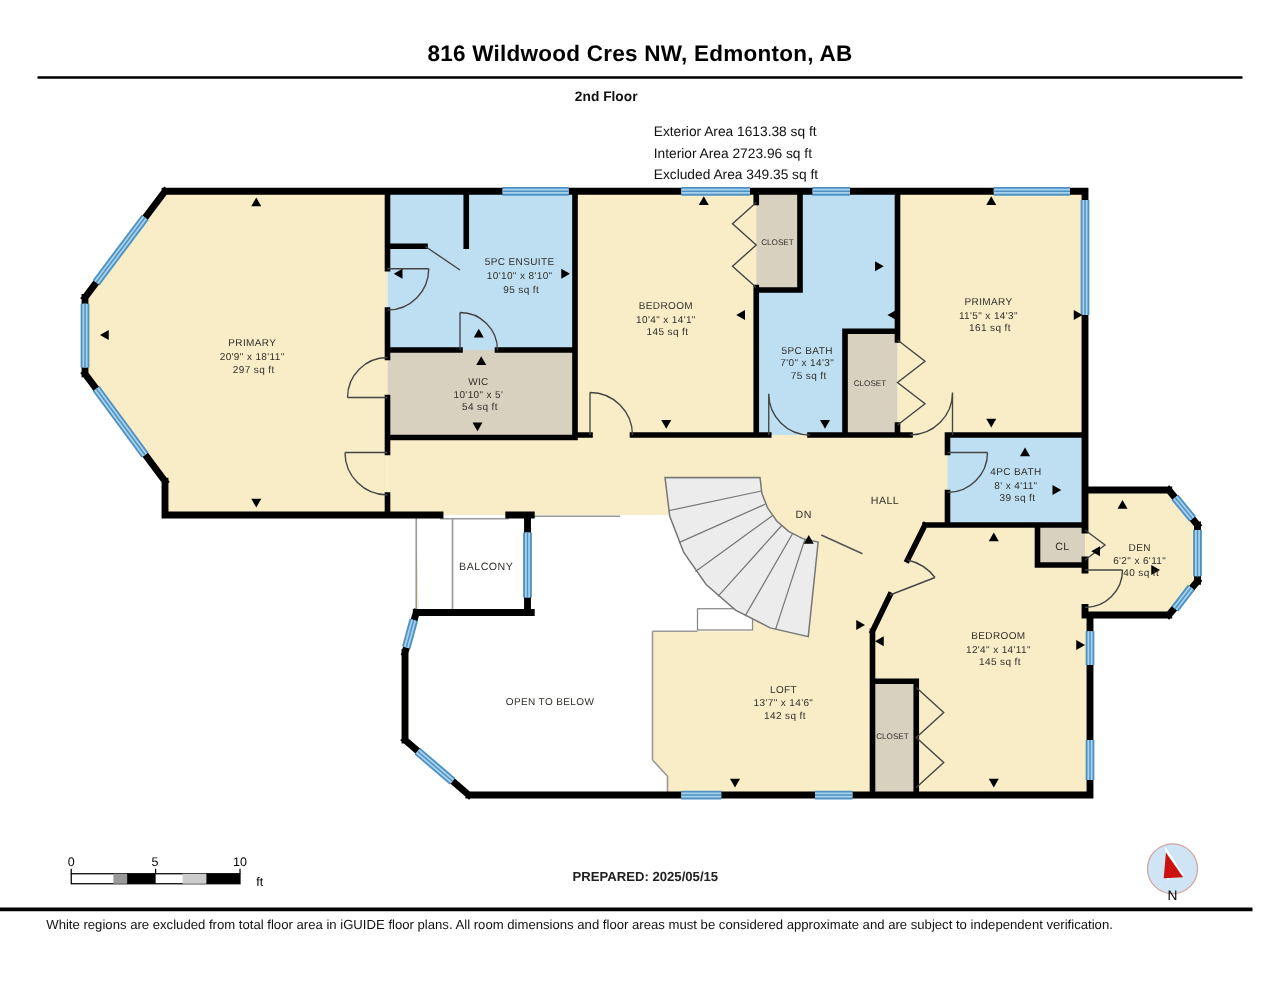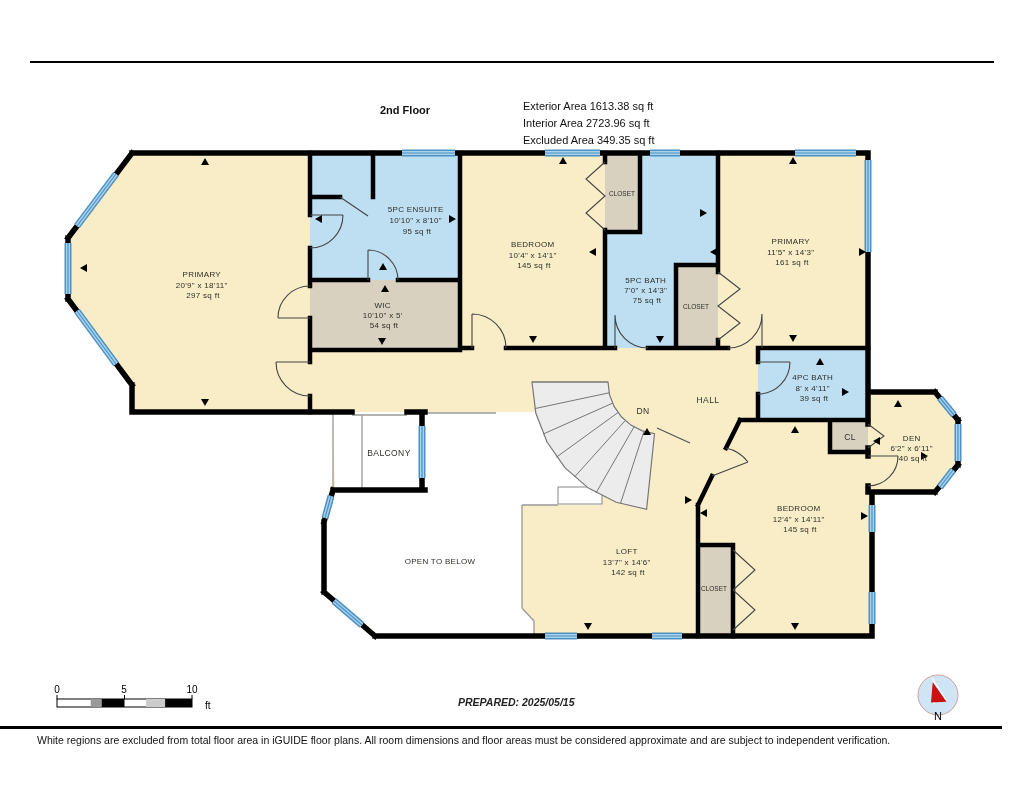--- a/index.html
+++ b/index.html
@@ -1,39 +1,40 @@
 <!DOCTYPE html>
 <html><head>
 <meta charset="utf-8">
 <style>
   html,body{margin:0;padding:0;background:#fff;}
   body{font-family:"Liberation Sans", sans-serif;}
   #page{position:relative;width:1024px;height:791px;background:#fff;overflow:hidden;}
   .title{position:absolute;left:0;top:33px;width:1024px;text-align:center;
          font-size:18px;font-weight:bold;color:#000;letter-spacing:.2px;}
   .rule-top{position:absolute;left:30px;top:61px;width:964px;height:2px;background:#000;}
-  .floor-label{position:absolute;left:380px;top:72px;width:130px;
-               font-size:11px;font-weight:bold;color:#111;margin-top:32px;}
+  .floor-label{position:absolute;left:380px;top:72px;width:130px;text-align:right;
+               font-size:11px;font-weight:bold;color:#111;}
   .stat{position:absolute;left:523px;font-size:11px;color:#111;margin-top:28px;}
   .stat.s0{top:72px}.stat.s1{top:89px}.stat.s2{top:106px}
-  .prepared{position:absolute;left:458px;top:696px;font-size:10.5px;font-weight:bold;color:#222;font-style:italic;}
+  .prepared{position:absolute;left:458px;top:696px;font-size:10.5px;font-weight:bold;color:#222;}
   .rule-bottom{position:absolute;left:0;top:726px;width:1002px;height:3px;background:#000;}
   .disclaimer{position:absolute;left:37px;top:734px;width:960px;font-size:10.5px;color:#111;}
   svg text{font-family:"Liberation Sans", sans-serif;}
   .rm{font-size:8px;fill:#2e2e28;letter-spacing:.3px;text-anchor:middle;}
   .rm-sm{font-size:6.5px;fill:#2e2e28;text-anchor:middle;}
   .rm-md{font-size:8.5px;fill:#2e2e28;letter-spacing:.4px;text-anchor:middle;}
   .scl{font-size:10px;fill:#000;text-anchor:middle;}
   .north{font-size:11px;fill:#000;text-anchor:middle;}
 </style>
 </head>
 <body>
 
 <div id="page">
 
+  <div class="title">816 Wildwood Cres NW, Edmonton, AB</div>
   <div class="rule-top"></div>
   <div class="floor-label">2nd Floor</div>
   <div class="stat s0">Exterior Area 1613.38 sq ft</div>
   <div class="stat s1">Interior Area 2723.96 sq ft</div>
   <div class="stat s2">Excluded Area 349.35 sq ft</div>
 
   <svg width="1024" height="791" viewBox="0 0 1024 791" style="position:absolute;left:0;top:0;">
 
     <g>
       <polygon fill="#f9edc8" points="132,153 310,153 310,412 132,412 132,385 68,299 68,238"></polygon>

